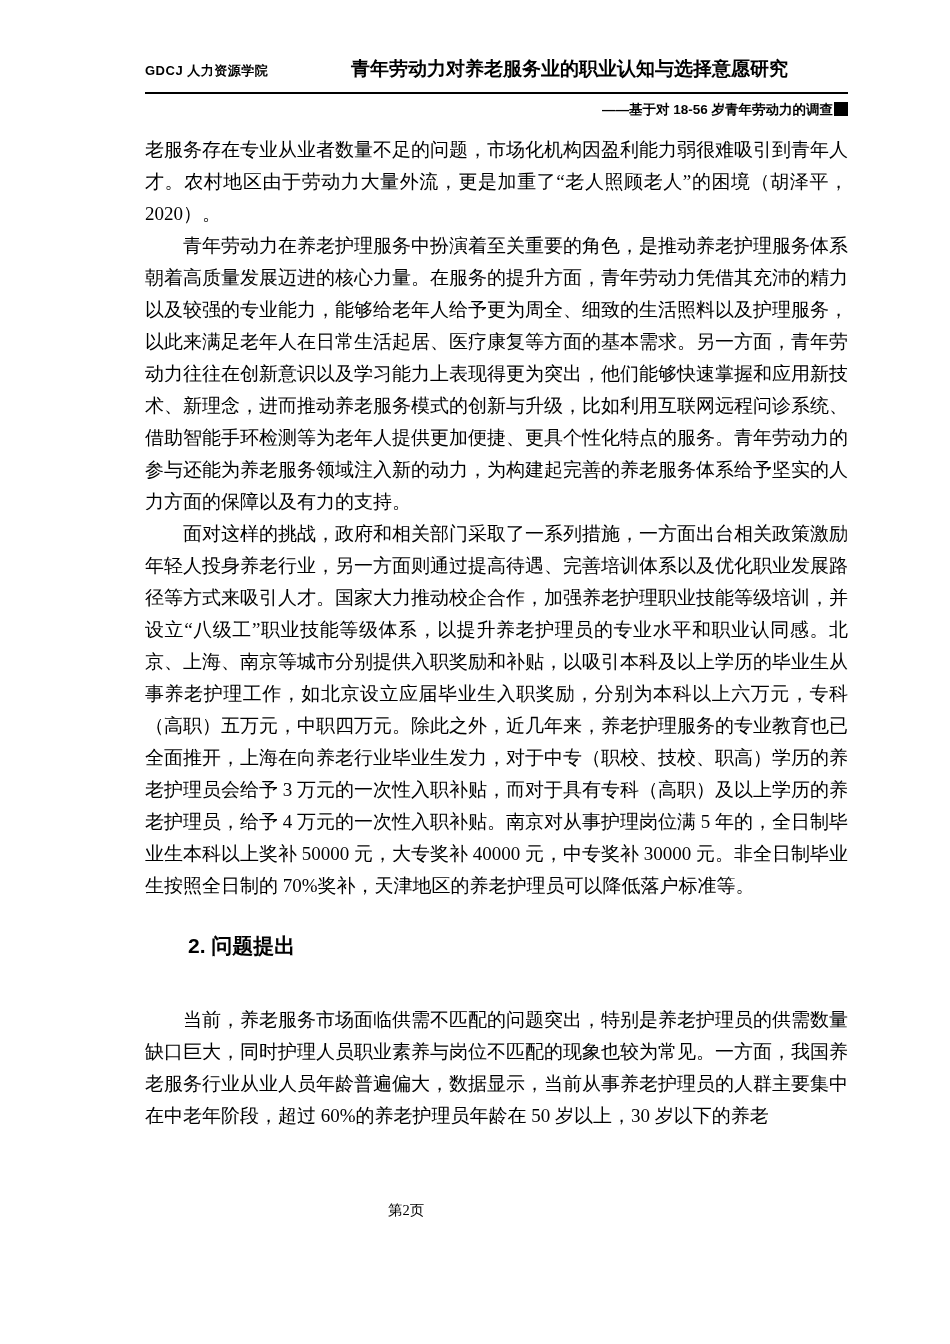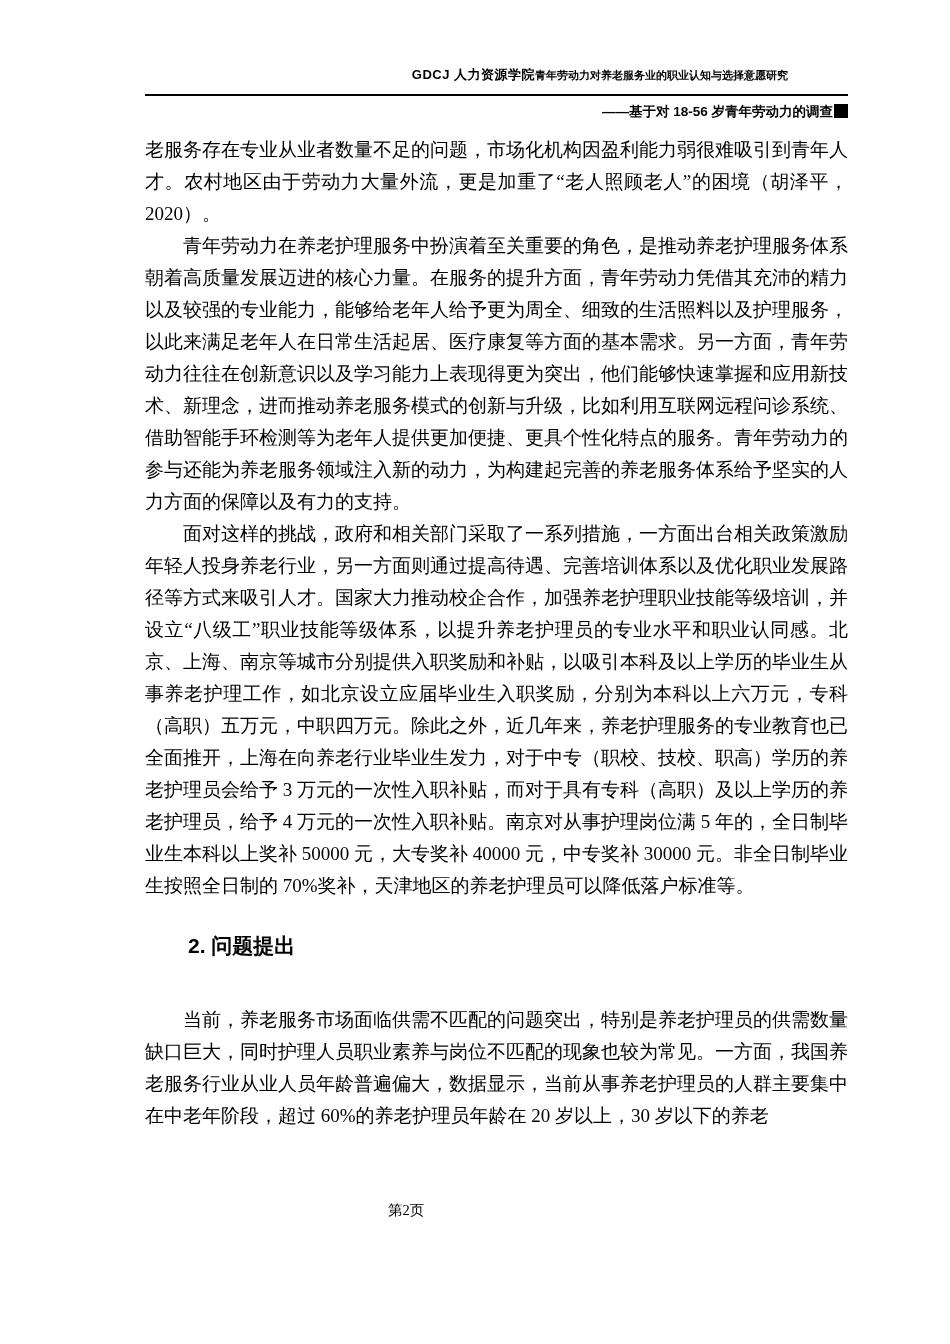--- a/index.html
+++ b/index.html
@@ -19,32 +19,31 @@
 
   
   .header {
     position: absolute;
     top: 56px;
     left: 145px;
     width: 703px;
   }
   .header-row {
     display: flex;
-    justify-content: flex-end;
+    justify-content: space-between;
     align-items: baseline;
     font-family: "Liberation Sans", "DejaVu Sans", sans-serif;
     font-weight: bold;
-    margin-top: 10px;
   }
   .header-institution {
     font-size: 13px;
     letter-spacing: 0.5px;
   }
   .header-title {
-    font-size: 11px;
+    font-size: 19px;
     margin-right: 60px;
   }
   .header-rule {
     border: none;
     border-bottom: 2px solid #000000;
     margin: 10px 0 0 0;
     height: 0;
   }
   .header-subtitle-row {
     text-align: right;
@@ -115,20 +114,20 @@
     <div class="header-subtitle-row">
       <span>——基于对 18-56 岁青年劳动力的调查</span><span class="subtitle-end-mark"></span>
     </div>
   </div>
 
   <div class="body-text">
     <p>老服务存在专业从业者数量不足的问题，市场化机构因盈利能力弱很难吸引到青年人才。农村地区由于劳动力大量外流，更是加重了“老人照顾老人”的困境（胡泽平，2020）。</p>
     <p class="para-indent">青年劳动力在养老护理服务中扮演着至关重要的角色，是推动养老护理服务体系朝着高质量发展迈进的核心力量。在服务的提升方面，青年劳动力凭借其充沛的精力以及较强的专业能力，能够给老年人给予更为周全、细致的生活照料以及护理服务，以此来满足老年人在日常生活起居、医疗康复等方面的基本需求。另一方面，青年劳动力往往在创新意识以及学习能力上表现得更为突出，他们能够快速掌握和应用新技术、新理念，进而推动养老服务模式的创新与升级，比如利用互联网远程问诊系统、借助智能手环检测等为老年人提供更加便捷、更具个性化特点的服务。青年劳动力的参与还能为养老服务领域注入新的动力，为构建起完善的养老服务体系给予坚实的人力方面的保障以及有力的支持。</p>
     <p class="para-indent">面对这样的挑战，政府和相关部门采取了一系列措施，一方面出台相关政策激励年轻人投身养老行业，另一方面则通过提高待遇、完善培训体系以及优化职业发展路径等方式来吸引人才。国家大力推动校企合作，加强养老护理职业技能等级培训，并设立“八级工”职业技能等级体系，以提升养老护理员的专业水平和职业认同感。北京、上海、南京等城市分别提供入职奖励和补贴，以吸引本科及以上学历的毕业生从事养老护理工作，如北京设立应届毕业生入职奖励，分别为本科以上六万元，专科（高职）五万元，中职四万元。除此之外，近几年来，养老护理服务的专业教育也已全面推开，上海在向养老行业毕业生发力，对于中专（职校、技校、职高）学历的养老护理员会给予 3 万元的一次性入职补贴，而对于具有专科（高职）及以上学历的养老护理员，给予 4 万元的一次性入职补贴。南京对从事护理岗位满 5 年的，全日制毕业生本科以上奖补 50000 元，大专奖补 40000 元，中专奖补 30000 元。非全日制毕业生按照全日制的 70%奖补，天津地区的养老护理员可以降低落户标准等。</p>
     <h2 class="section-heading">2. 问题提出</h2>
-    <p class="para-indent">当前，养老服务市场面临供需不匹配的问题突出，特别是养老护理员的供需数量缺口巨大，同时护理人员职业素养与岗位不匹配的现象也较为常见。一方面，我国养老服务行业从业人员年龄普遍偏大，数据显示，当前从事养老护理员的人群主要集中在中老年阶段，超过 60%的养老护理员年龄在 20 岁以上，30 岁以下的养老</p>
+    <p class="para-indent">当前，养老服务市场面临供需不匹配的问题突出，特别是养老护理员的供需数量缺口巨大，同时护理人员职业素养与岗位不匹配的现象也较为常见。一方面，我国养老服务行业从业人员年龄普遍偏大，数据显示，当前从事养老护理员的人群主要集中在中老年阶段，超过 60%的养老护理员年龄在 50 岁以上，30 岁以下的养老</p>
   </div>
 
   <div class="footer">
     <span>第2页</span>
   </div>
 
 </div>
 
 </body></html>

